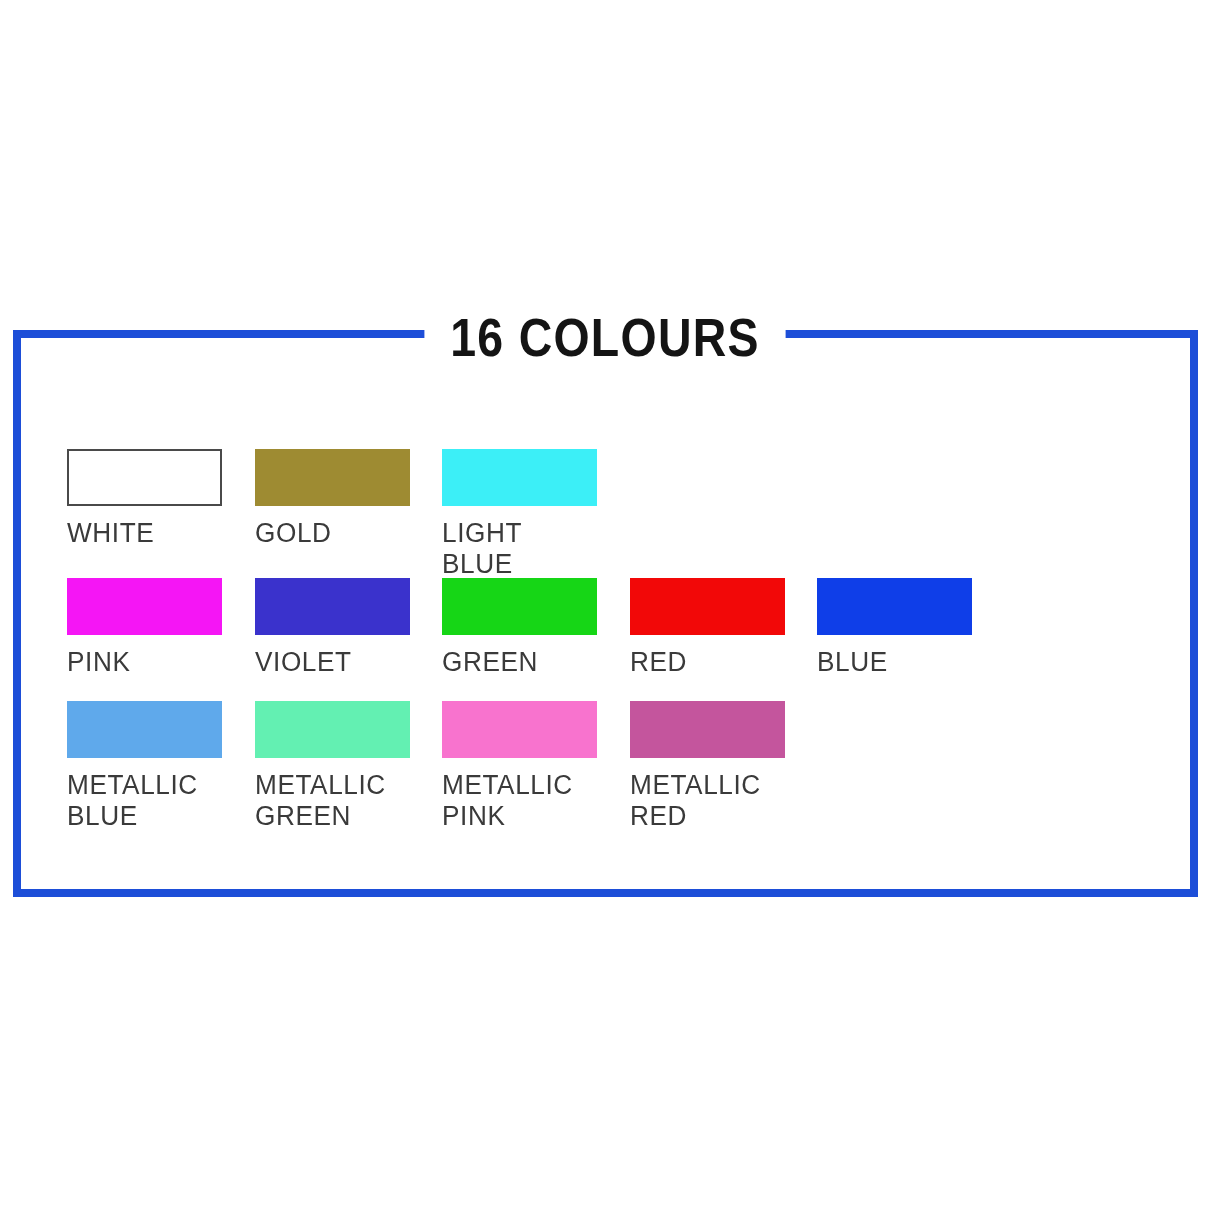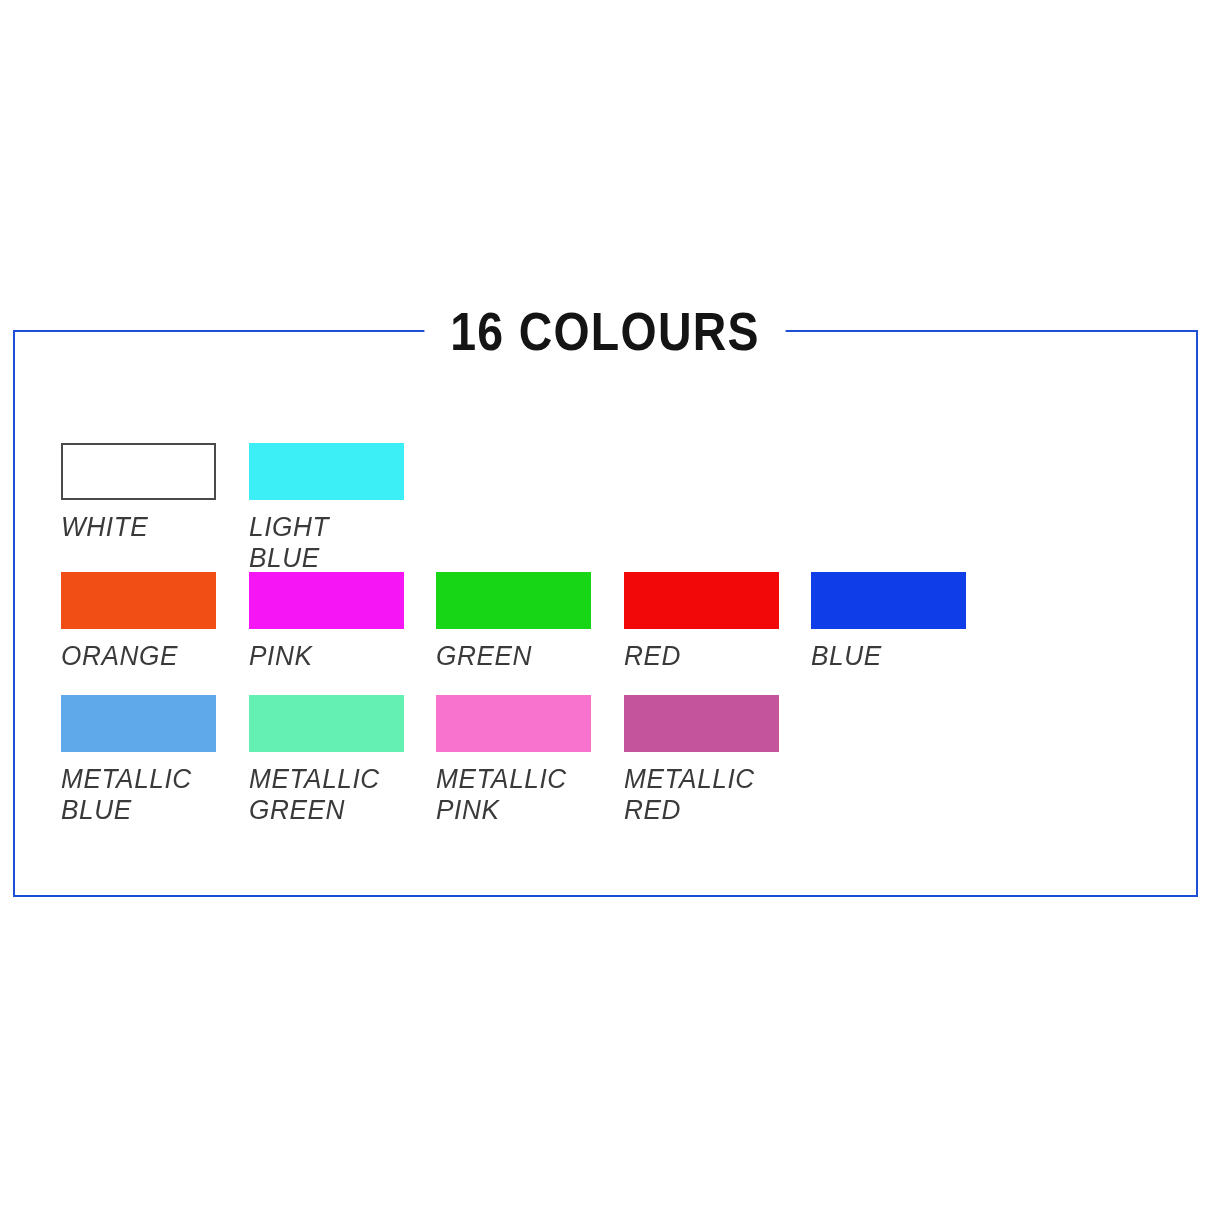--- a/index.html
+++ b/index.html
@@ -18,21 +18,21 @@
   }
 
   
   #colour-panel {
     position: absolute;
     left: 13px;
     top: 330px;
     width: 1185px;
     height: 567px;
     box-sizing: border-box;
-    border: 2px solid #1d4ed8;
+    border: 8px solid #1d4ed8;
     background: #ffffff;
   }
 
   
   #panel-title {
     position: absolute;
     left: 0;
     right: 0;
     top: -36px;
     text-align: center;
@@ -56,21 +56,20 @@
   #swatch-grid {
     position: absolute;
     left: 46px;
     top: 111px;
     width: 1110px;
   }
   .swatch-row {
     display: flex;
     flex-direction: row;
     align-items: center;
-    font-style: italic;
   }
   .swatch-row.row-1 { margin-bottom: 3px; }
   .swatch-row.row-2 { margin-bottom: 3px; }
 
   .swatch-cell {
     width: 155px;
     margin-right: 32.5px;
     box-sizing: content-box;
   }
   .swatch-cell:last-child { margin-right: 0; }
@@ -113,33 +112,37 @@
   </div>
 
   <div id="swatch-grid">
 
   <div class="swatch-row row-1">
         <div class="swatch-cell">
           <div class="swatch-chip bordered" style="background-color: rgb(255, 255, 255);"></div>
           <div class="swatch-label">WHITE</div>
         </div>
         <div class="swatch-cell">
+          <div class="swatch-chip" style="background-color: rgb(158, 139, 50);"></div>
+          <div class="swatch-label">GOLD</div>
+        </div>
+        <div class="swatch-cell">
           <div class="swatch-chip" style="background-color: rgb(60, 239, 247);"></div>
           <div class="swatch-label">LIGHT
 BLUE</div>
         </div>
       </div>
       <div class="swatch-row row-2">
         <div class="swatch-cell">
-          <div class="swatch-chip" style="background-color: rgb(240, 78, 21);"></div>
-          <div class="swatch-label">ORANGE</div>
+          <div class="swatch-chip" style="background-color: rgb(245, 21, 245);"></div>
+          <div class="swatch-label">PINK</div>
         </div>
         <div class="swatch-cell">
-          <div class="swatch-chip" style="background-color: rgb(245, 21, 245);"></div>
-          <div class="swatch-label">PINK</div>
+          <div class="swatch-chip" style="background-color: rgb(58, 50, 204);"></div>
+          <div class="swatch-label">VIOLET</div>
         </div>
         <div class="swatch-cell">
           <div class="swatch-chip" style="background-color: rgb(22, 214, 22);"></div>
           <div class="swatch-label">GREEN</div>
         </div>
         <div class="swatch-cell">
           <div class="swatch-chip" style="background-color: rgb(242, 8, 8);"></div>
           <div class="swatch-label">RED</div>
         </div>
         <div class="swatch-cell">

